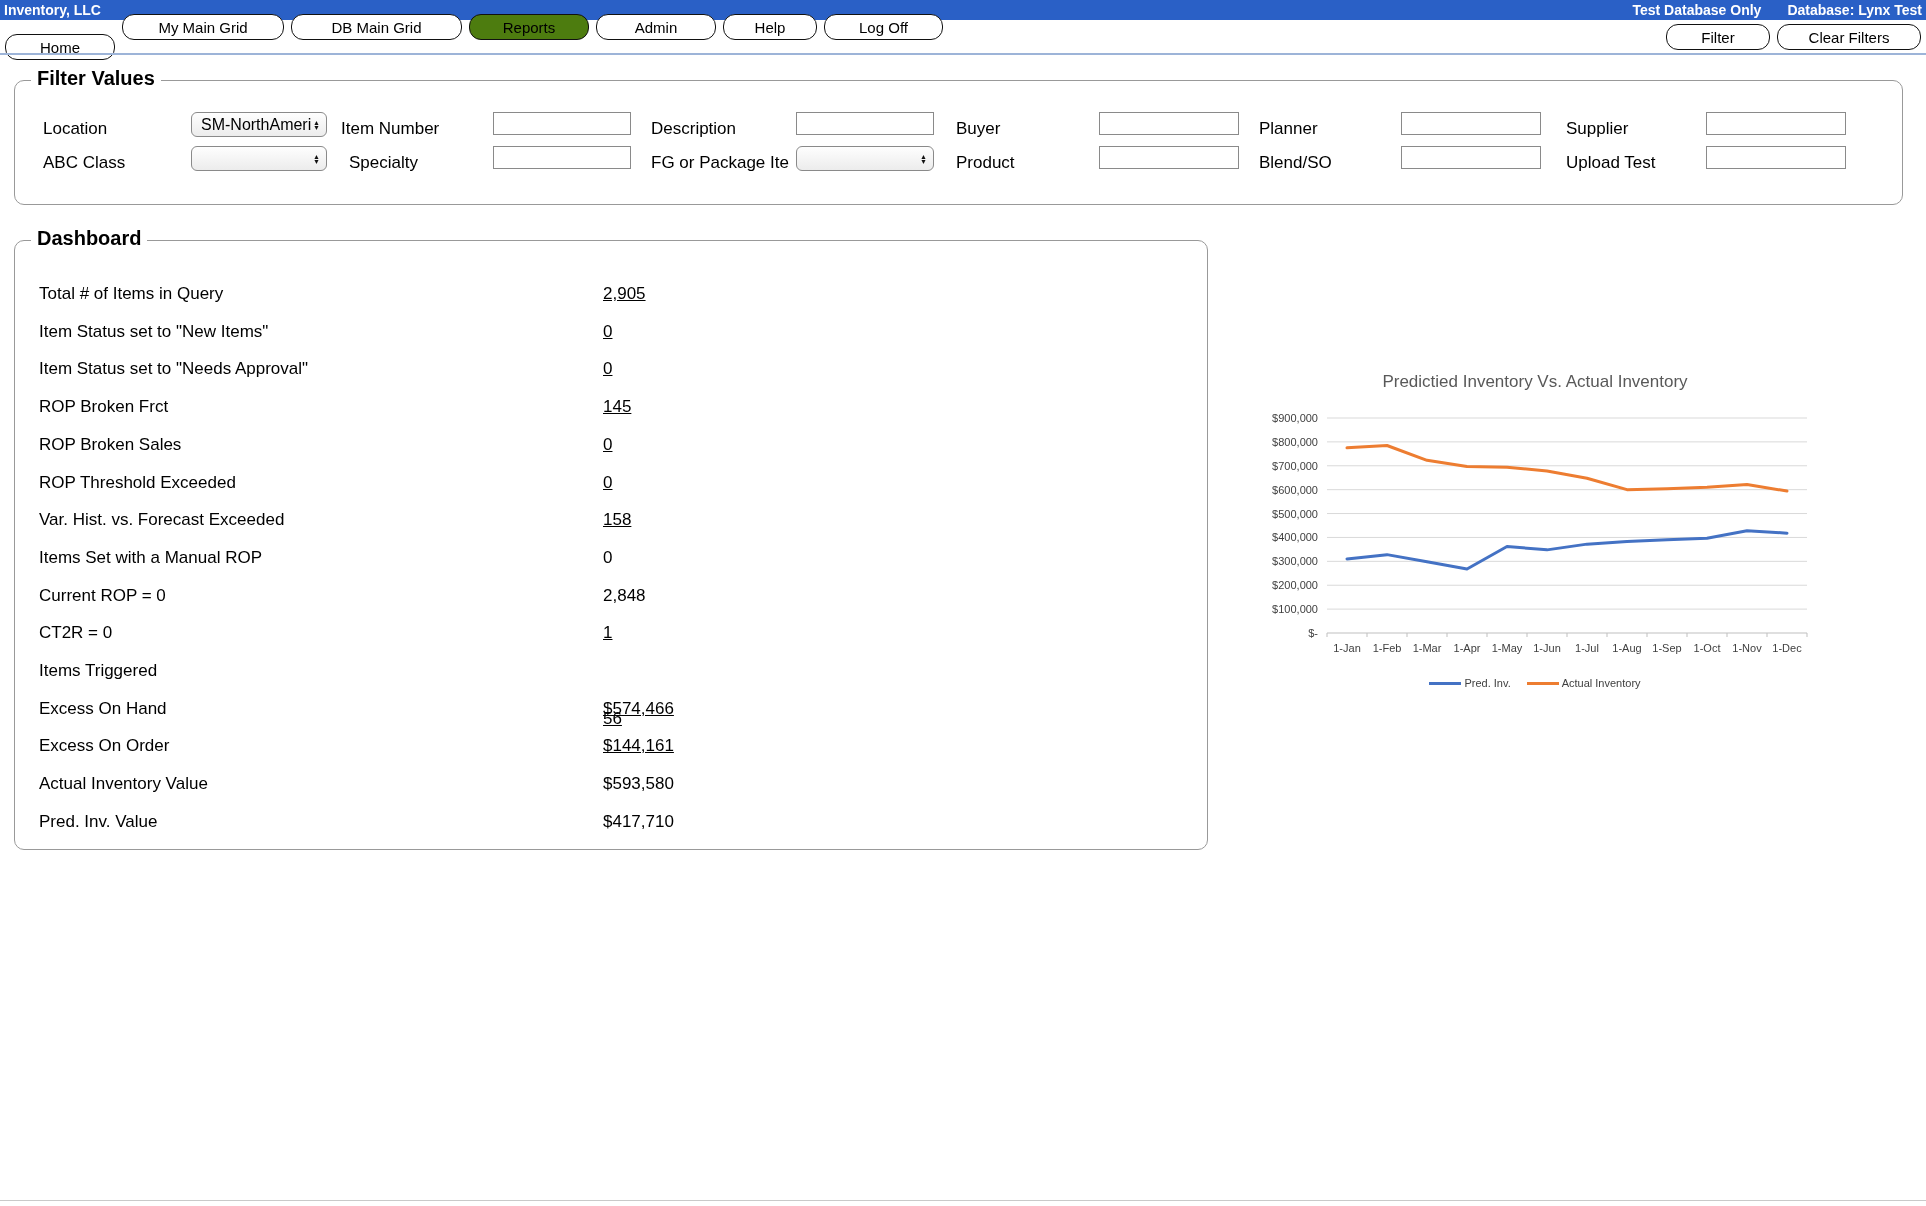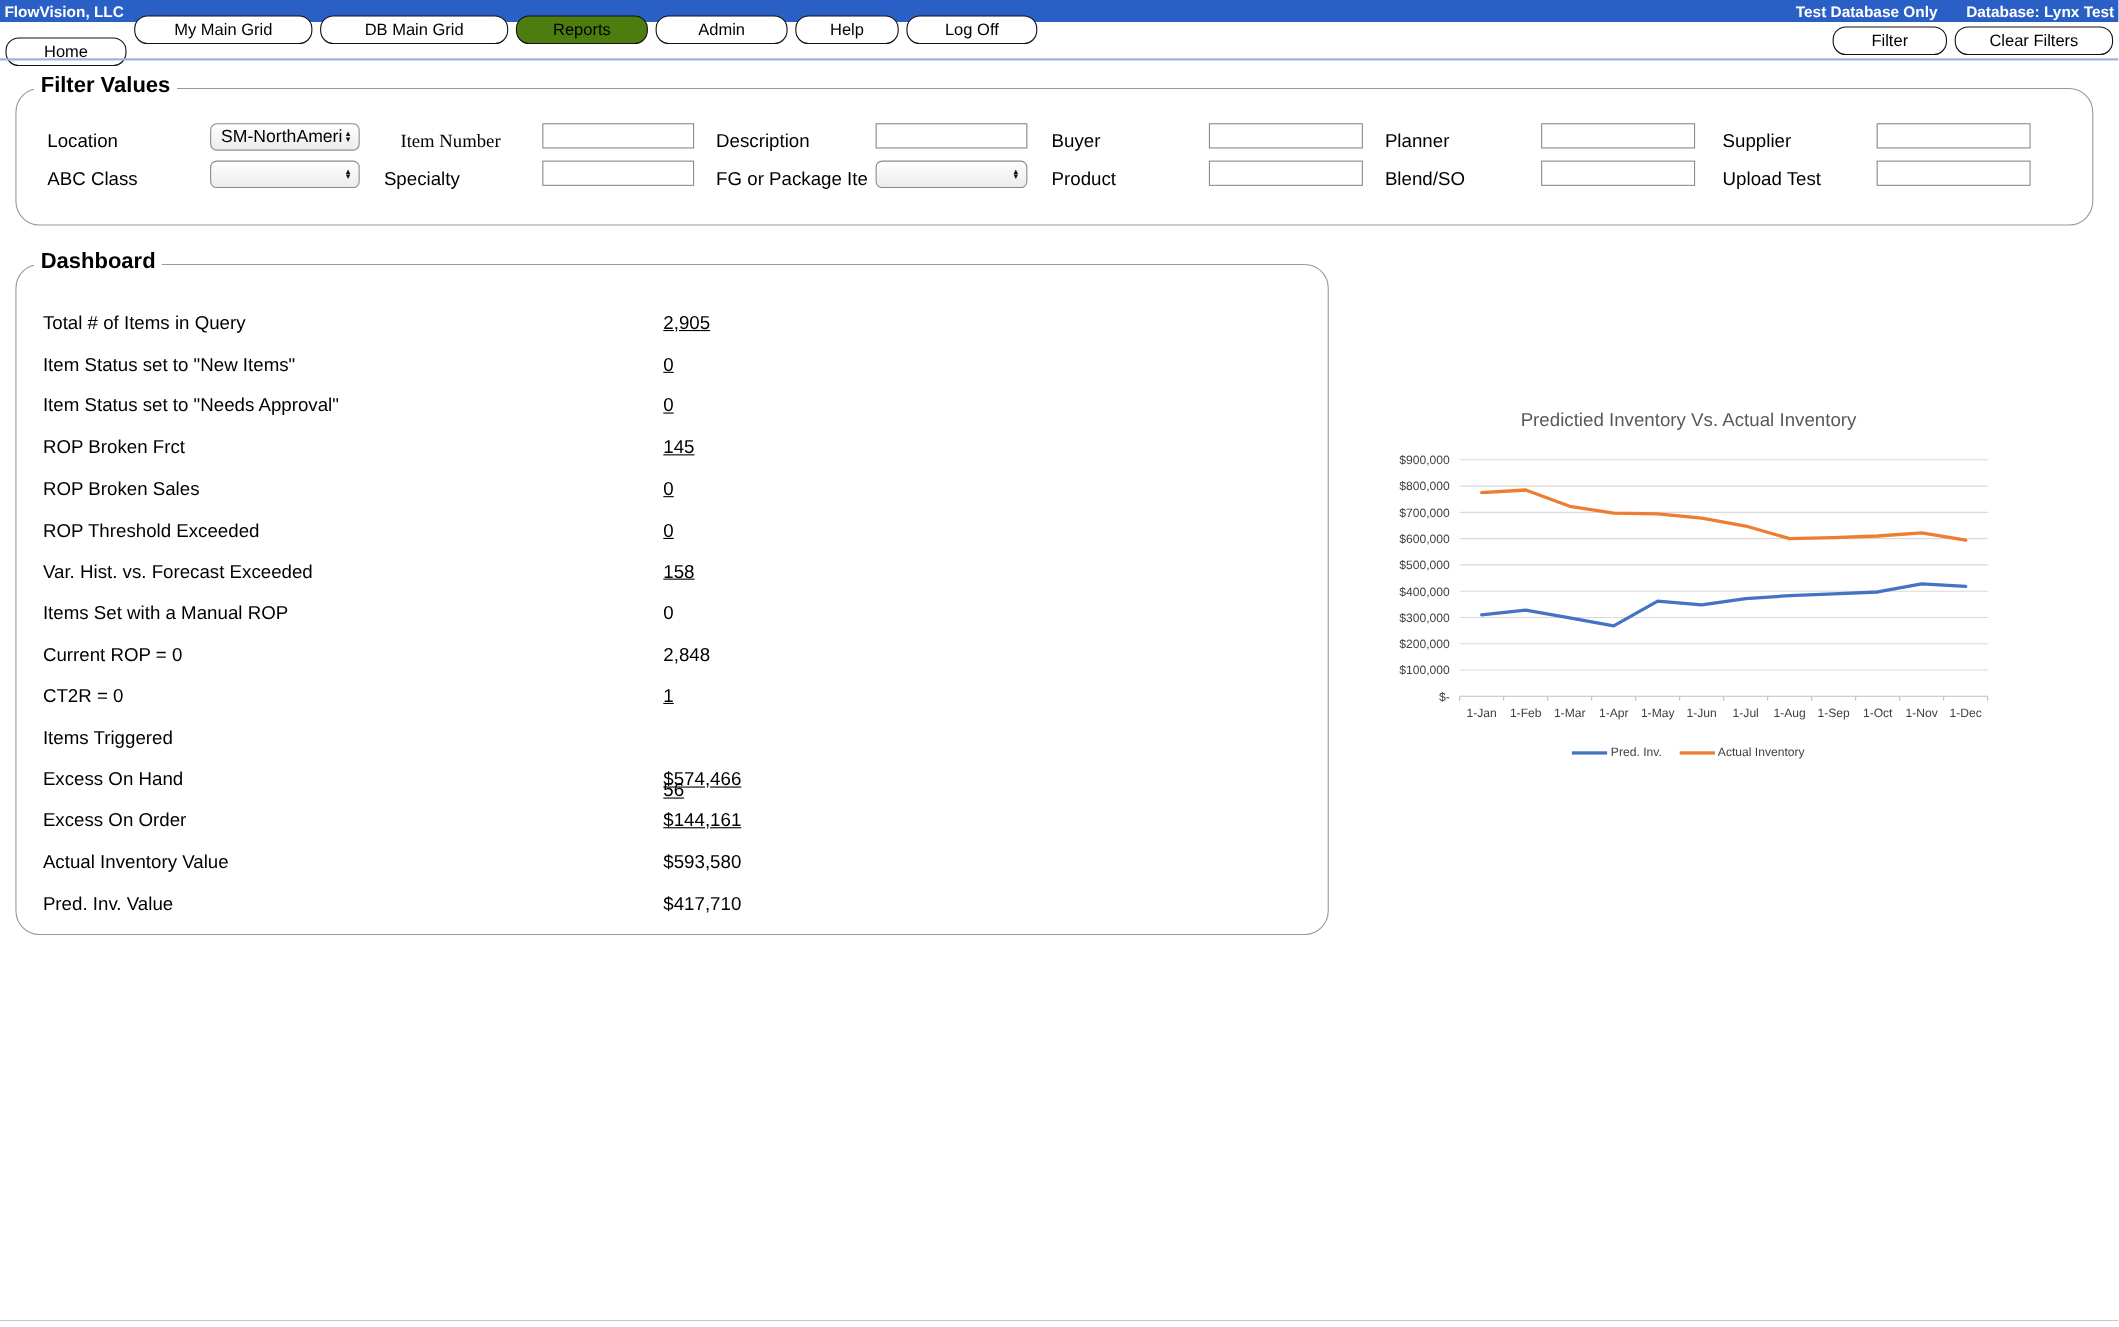--- a/index.html
+++ b/index.html
@@ -28,21 +28,21 @@
   .nav-left .nav-btn:nth-child(2){ width:162px; }
   .nav-left .nav-btn:nth-child(3){ width:171px; }
   .nav-left .nav-btn:nth-child(4){ width:120px; }
   .nav-left .nav-btn:nth-child(5){ width:120px; }
   .nav-left .nav-btn:nth-child(6){ width:94px;  }
   .nav-left .nav-btn:nth-child(7){ width:119px; }
   .nav-right .nav-btn:nth-child(1){ width:104px; }
   .nav-right .nav-btn:nth-child(2){ width:144px; }
   .nav-divider { position:absolute; top:53px; left:0; width:100%; height:2px; background:#9db4d8; }
   
-  .panel { position:absolute; border:1px solid #999; border-radius:22px; background:#fff; }
+  .panel { position:absolute; border:1px solid #999; border-radius:10px; background:#fff; }
   .panel-legend {
     position:absolute; top:-14px; left:16px; background:#fff; padding:0 6px;
     font-size:20px; font-weight:bold; white-space:nowrap;
   }
   #filter-panel { left:14px; top:80px; width:1889px; height:125px; }
   #dashboard-panel { left:14px; top:240px; width:1194px; height:610px; }
   
   .f-label { position:absolute; font-size:17px; white-space:nowrap; overflow:hidden; }
   .f-input {
     position:absolute; height:23px; border:1px solid #8a8a8a; background:#fff;
@@ -63,21 +63,21 @@
   #chart-title { height:38px; line-height:32px; text-align:center; font-size:17px; color:#595959; }
   #chart-legend { display:flex; justify-content:center; align-items:center; gap:16px; margin-top:14px; }
   .legend-item { display:flex; align-items:center; font-size:11px; color:#404040; }
   .legend-swatch { width:32px; height:3px; margin-right:3px; }
   .bottom-line { position:absolute; top:1200px; left:0; width:100%; height:1px; background:#c9c9c9; }
 </style>
 </head>
 <body>
 
 <div class="topbar" style="background: rgb(42, 96, 198);">
-  <span class="topbar-title">FlowVision, LLC</span>
+  <span class="topbar-title">Inventory, LLC</span>
   <div class="topbar-right">
     <span>Test Database Only</span>
     <span>Database: Lynx Test</span>
   </div>
 </div>
 
 <div class="navbar">
   <div class="nav-left" id="nav-left">
       <button class="nav-btn">Home</button>
       <button class="nav-btn">My Main Grid</button>
@@ -97,21 +97,21 @@
 <div class="panel" id="filter-panel">
   <div class="panel-legend">Filter Values</div>
 <div class="f-label" style="left: 28px; top: 38px; width: 142px;">Location</div>
     <div class="mac-select" style="left: 176px; top: 31px; width: 136px;">
       <span class="sel-text">SM-NorthAmerica</span>
       <span class="sel-arrows">
         <span>▲</span>
         <span>▼</span>
       </span>
     </div>
-    <div class="f-label" style="left: 349px; top: 38px; width: 138px; font-family: Liberation Serif, serif;">Item Number</div>
+    <div class="f-label" style="left: 326px; top: 38px; width: 138px;">Item Number</div>
     <input type="text" class="f-input" style="left: 478px; top: 31px; width: 138px;">
     <div class="f-label" style="left: 636px; top: 38px; width: 139px;">Description</div>
     <input type="text" class="f-input" style="left: 781px; top: 31px; width: 138px;">
     <div class="f-label" style="left: 941px; top: 38px; width: 137px;">Buyer</div>
     <input type="text" class="f-input" style="left: 1084px; top: 31px; width: 140px;">
     <div class="f-label" style="left: 1244px; top: 38px; width: 136px;">Planner</div>
     <input type="text" class="f-input" style="left: 1386px; top: 31px; width: 140px;">
     <div class="f-label" style="left: 1551px; top: 38px; width: 134px;">Supplier</div>
     <input type="text" class="f-input" style="left: 1691px; top: 31px; width: 140px;">
     <div class="f-label" style="left: 28px; top: 72px; width: 142px;">ABC Class</div>

